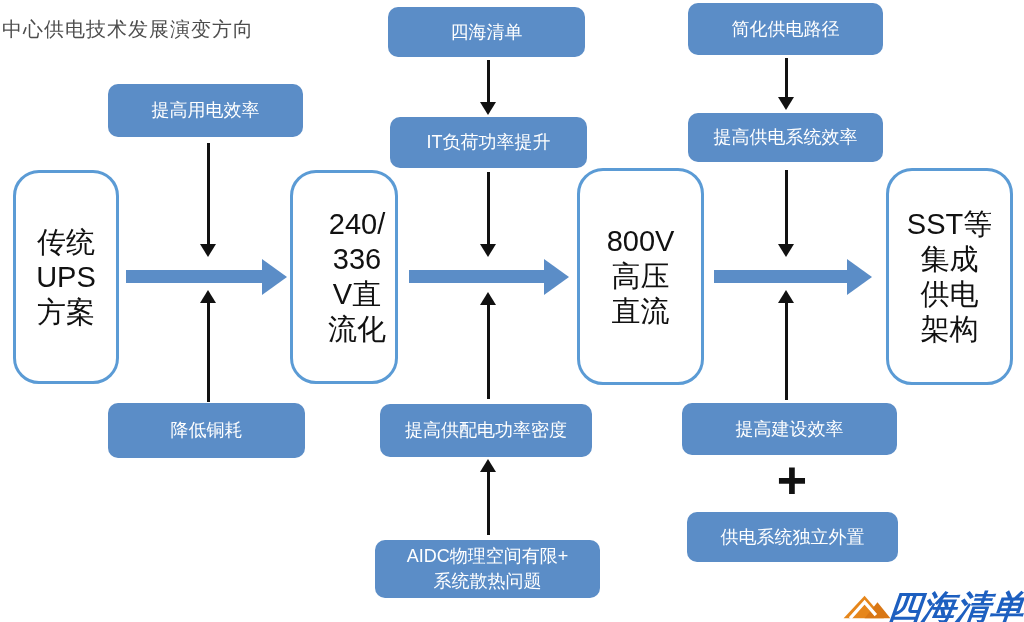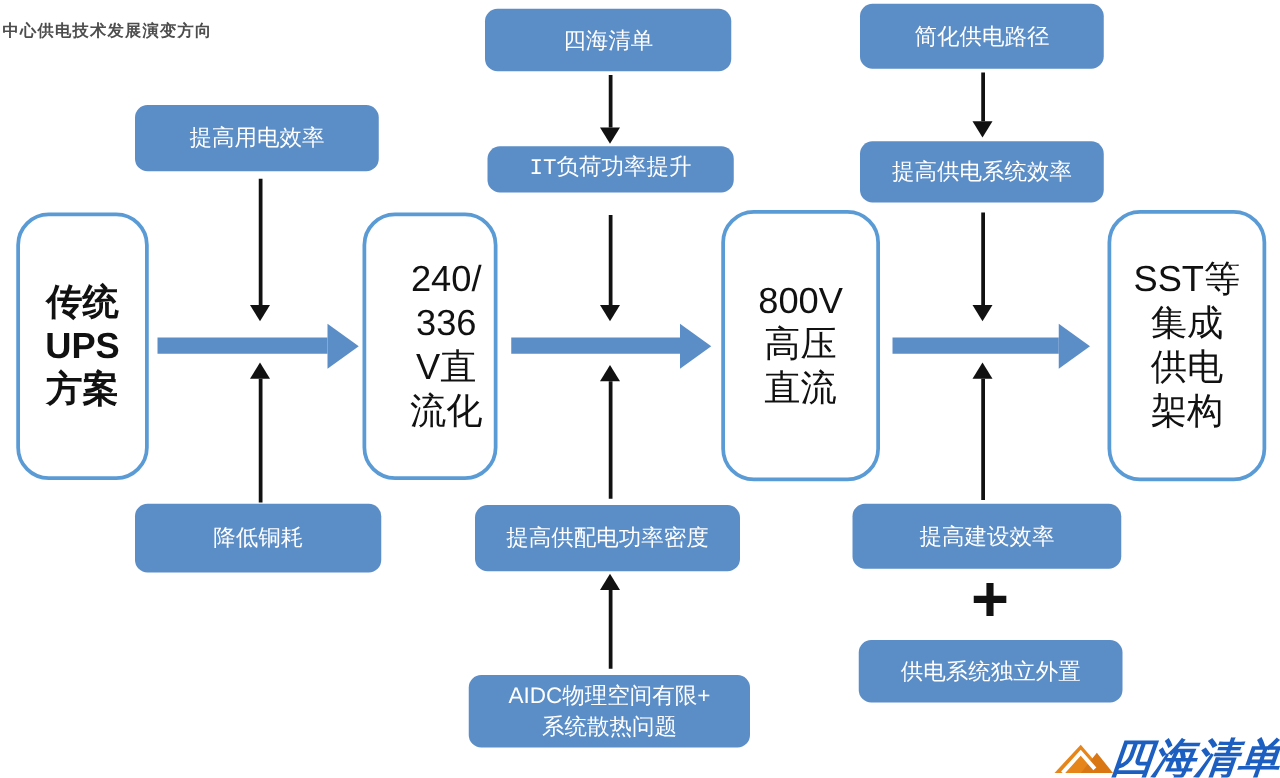--- a/index.html
+++ b/index.html
@@ -4,43 +4,43 @@
 <style>
   html,body{margin:0;padding:0;}
   body{
     width:1024px;height:622px;position:relative;overflow:hidden;
     background:#ffffff;
     font-family:"Liberation Sans","DejaVu Sans",sans-serif;
   }
   .abs{position:absolute;box-sizing:border-box;}
   
   .title{
-    left:2px;top:16px;font-size:13px;font-weight:bold;color:#4d4d4d;
+    left:2px;top:16px;font-size:20px;font-weight:normal;color:#4d4d4d;
     letter-spacing:1px;white-space:nowrap;
   }
   
   .stage{
     background:#ffffff;border:3px solid #5b9bd5;border-radius:26px;
     display:flex;align-items:center;justify-content:center;text-align:center;
     color:#111111;font-size:29px;line-height:35px;white-space:pre-line;
   }
-  .s1{left:13px;top:170px;width:106px;height:214px;font-weight:bold;}
+  .s1{left:13px;top:170px;width:106px;height:214px;}
   .s2{left:290px;top:170px;width:108px;height:214px;padding-left:26px;}
   .s3{left:577px;top:168px;width:127px;height:217px;}
   .s4{left:886px;top:168px;width:127px;height:217px;}
   
   .label{
     background:#5b8dc7;border-radius:10px;color:#ffffff;font-size:18px;
     display:flex;align-items:center;justify-content:center;text-align:center;
     line-height:25px;white-space:pre-line;
   }
   .tl {left:108px;top:84px; width:195px;height:53px;}
   .bl {left:108px;top:403px;width:197px;height:55px;}
   .mt1{left:388px;top:7px;  width:197px;height:50px;}
-  .mt2{left:390px;top:117px;width:197px;height:37px;font-family:Liberation Mono, monospace;}
+  .mt2{left:390px;top:117px;width:197px;height:51px;}
   .mb1{left:380px;top:404px;width:212px;height:53px;}
   .mb2{left:375px;top:540px;width:225px;height:58px;}
   .rt1{left:688px;top:3px;  width:195px;height:52px;}
   .rt2{left:688px;top:113px;width:195px;height:49px;}
   .rb1{left:682px;top:403px;width:215px;height:52px;}
   .rb2{left:687px;top:512px;width:211px;height:50px;}
   
   .plus{
     left:762px;top:450px;width:60px;height:60px;line-height:60px;
     text-align:center;font-size:52px;font-weight:bold;color:#111111;

